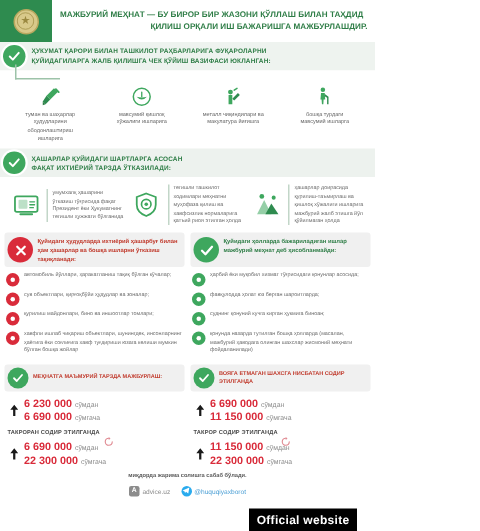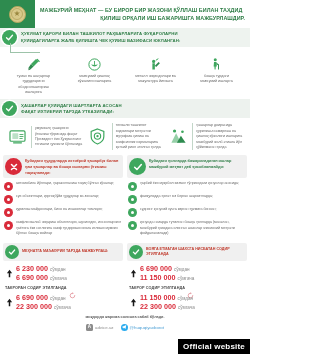--- a/index.html
+++ b/index.html
@@ -189,21 +189,21 @@
     width: 7px; height: 7px; border-radius: 1.5px;
     display: flex; align-items: center; justify-content: center;
     font-size: 4.5px; color: #fff; font-weight: bold; line-height: 1;
   }
   .f-logo.grey { background: #8c8c8c; }
   .f-logo.blue { background: #2aabee; border-radius: 50%; }
   .f-text { font-size: 4.4px; color: #4b9fd5; }
   .f-text.muted { color: #8c8c8c; }
 
   .watermark {
-    position: absolute; right: 0; bottom: 0;
+    position: absolute; right: 12px; bottom: 0;
     background: #000; color: #fff;
     font-size: 8px; font-weight: bold;
     padding: 3px 5px; letter-spacing: .2px;
   }
 </style>
 </head>
 <body>
 
 <div class="page">
 

